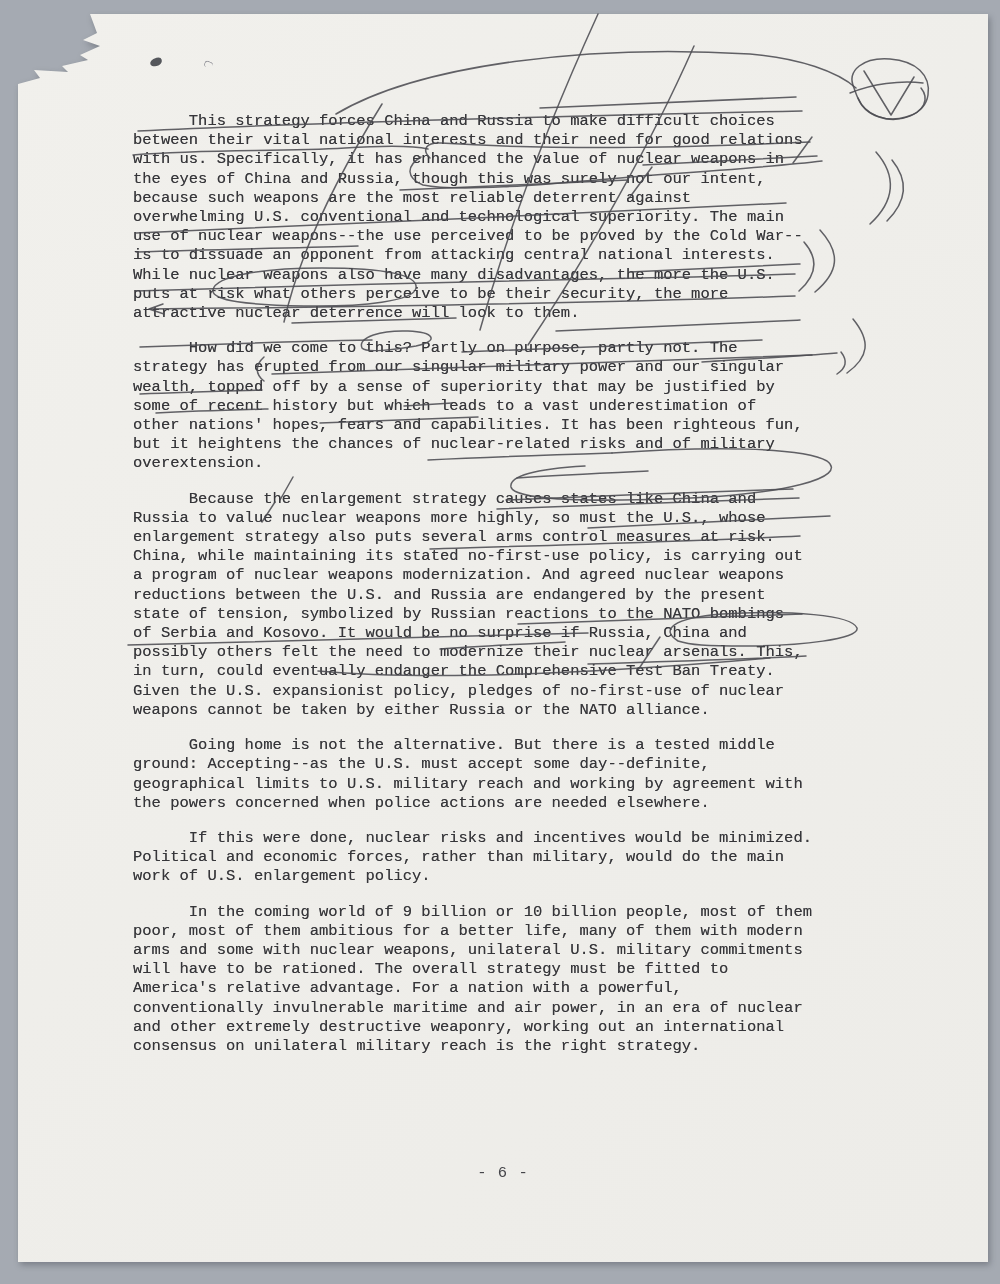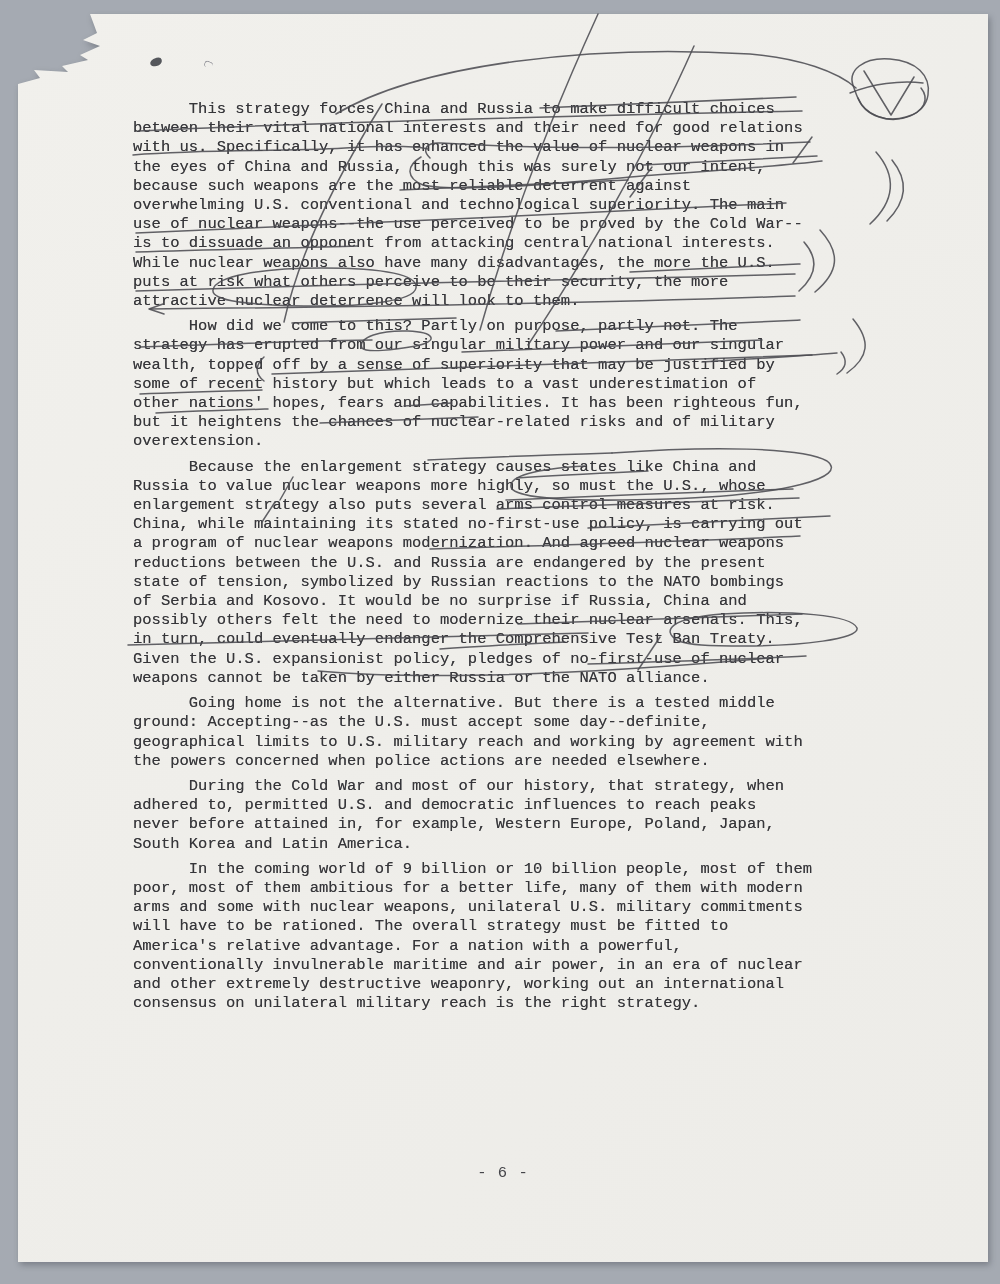--- a/index.html
+++ b/index.html
@@ -16,21 +16,21 @@
   .paper{
     position:absolute;inset:0;
     background:linear-gradient(135deg,#f1f0ec 0%,#efeeea 45%,#edecE8 100%);
     clip-path:polygon(72px 0,970px 0,970px 1248px,0 1248px,0 70px,22px 64px,16px 56px,50px 58px,44px 52px,70px 46px,62px 41px,82px 32px,65px 26px,79px 19px);
   }
   .content{
     position:absolute;left:115px;top:82px;right:0;
     color:#36363a;
   }
   .para{
-    margin:4px 0 6px 0;
+    margin:16px 0 6px 0;
     font-size:15.5px;line-height:19.2px;
     white-space:pre;
     letter-spacing:0px;
     text-shadow:0 0 .4px rgba(40,40,44,.6);
   }
   .page-number{
     position:absolute;left:0;right:0;top:1150px;
     text-align:center;color:#45454a;
     font-size:15.5px;letter-spacing:1px;
   }
@@ -84,24 +84,23 @@
 state of tension, symbolized by Russian reactions to the NATO bombings
 of Serbia and Kosovo. It would be no surprise if Russia, China and
 possibly others felt the need to modernize their nuclear arsenals. This,
 in turn, could eventually endanger the Comprehensive Test Ban Treaty.
 Given the U.S. expansionist policy, pledges of no-first-use of nuclear
 weapons cannot be taken by either Russia or the NATO alliance.</p>
         <p class="para">      Going home is not the alternative. But there is a tested middle
 ground: Accepting--as the U.S. must accept some day--definite,
 geographical limits to U.S. military reach and working by agreement with
 the powers concerned when police actions are needed elsewhere.</p>
-        <p class="para">      During the Cold War and most of our history, that strategy, when
-adhered to, permitted U.S. and democratic influences to reach peaks
-never before attained in, for example, Western Europe, Poland, Japan,
-South Korea and Latin America.</p>
+        <p class="para">      If this were done, nuclear risks and incentives would be minimized.
+Political and economic forces, rather than military, would do the main
+work of U.S. enlargement policy.</p>
         <p class="para">      In the coming world of 9 billion or 10 billion people, most of them
 poor, most of them ambitious for a better life, many of them with modern
 arms and some with nuclear weapons, unilateral U.S. military commitments
 will have to be rationed. The overall strategy must be fitted to
 America's relative advantage. For a nation with a powerful,
 conventionally invulnerable maritime and air power, in an era of nuclear
 and other extremely destructive weaponry, working out an international
 consensus on unilateral military reach is the right strategy.</p>
       </div>
       <div class="page-number">- 6 -</div>

